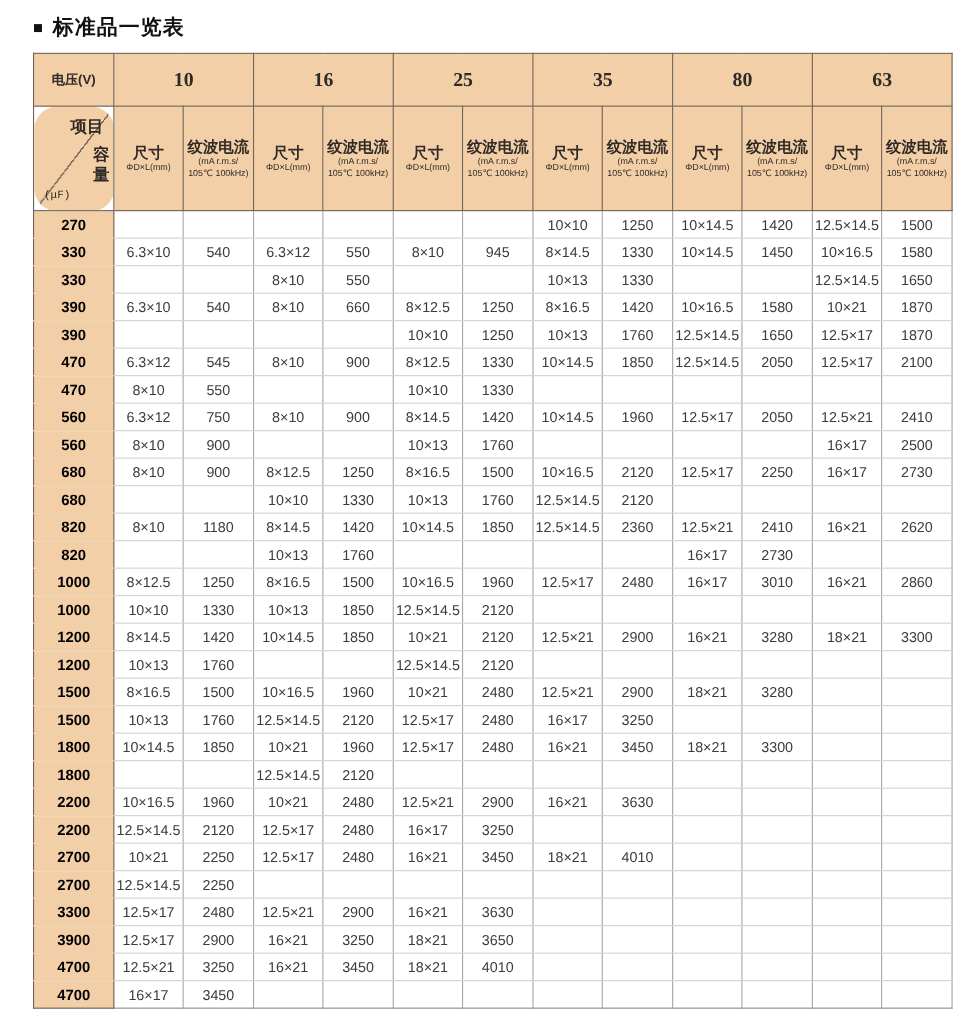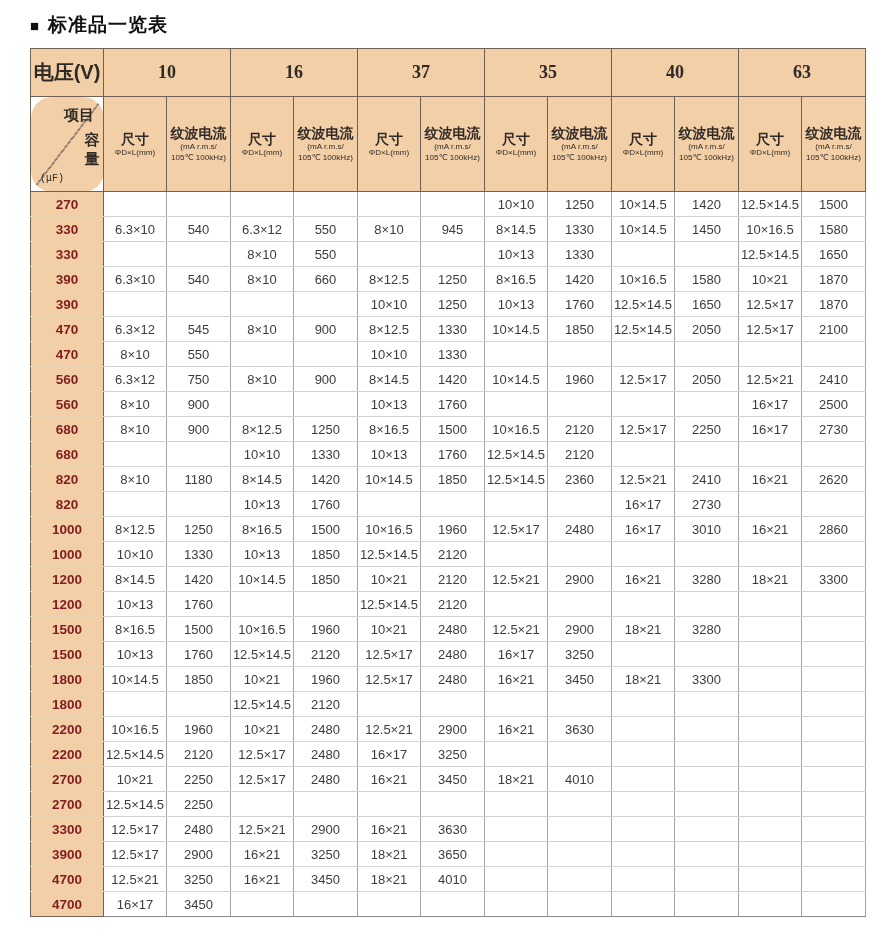--- a/index.html
+++ b/index.html
@@ -30,21 +30,21 @@
   }
   col.c-cap{width:73px;}
   col.c-size{width:63px;}
   col.c-rip{width:64px;}
   thead th{
     background:var(--peach);
     border:1px solid var(--border-dark);
     font-weight:bold;color:#2f2a25;
     padding:0;
   }
-  th.voltage-label{font-size:20px;height:47px;}
+  th.voltage-label{font-size:12px;height:47px;}
   th.voltage-value{font-size:18px;font-weight:600;font-family:Liberation Serif, serif;}
   th.sub-head{height:94px;vertical-align:middle;}
   .head-main{display:block;font-size:14px;line-height:1.15;}
   .head-sub{display:block;font-size:8.5px;font-weight:normal;line-height:1.25;transform:scale(.95);}
   th.corner{
     position:relative;
     background:
       linear-gradient(to bottom right,
         rgba(0,0,0,0) calc(50% - 0.6px),
         var(--border-dark) calc(50% - 0.6px),
@@ -55,21 +55,21 @@
   }
   .corner-top{position:absolute;top:9px;right:9px;font-size:15px;font-weight:bold;}
   .corner-bottom{position:absolute;bottom:22px;left:8px;font-size:15px;font-weight:bold;margin-left:42px;}
   .corner-unit{position:absolute;bottom:7px;left:9px;font-size:10px;font-weight:normal;font-family:Liberation Mono, monospace;}
   tbody th.cap{
     background:var(--peach);
     border-left:1px solid var(--border-dark);
     border-right:1px solid var(--border-dark);
     border-top:1px solid #e9d3b1;
     border-bottom:1px solid #e9d3b1;
-    font-size:13.5px;font-weight:bold;color:#7f1d1d;
+    font-size:13.5px;font-weight:bold;color:#000000;
     height:24px;padding:0;
   }
   tbody tr:first-child th.cap{border-top:1px solid var(--border-dark);}
   tbody tr:last-child th.cap{border-bottom:1px solid var(--border-dark);}
   tbody td{
     background:#ffffff;
     border-left:1px solid var(--grid-v);
     border-right:1px solid var(--grid-v);
     border-top:1px solid var(--grid-h);
     border-bottom:1px solid var(--grid-h);
@@ -105,23 +105,23 @@
         <col class="c-rip">
         <col class="c-size">
         <col class="c-rip">
       </colgroup>
     <thead>
       <tr>
         <th class="voltage-label">电压(V)</th>
 
       <th colspan="2" class="voltage-value">10</th>
           <th colspan="2" class="voltage-value">16</th>
-          <th colspan="2" class="voltage-value">37</th>
+          <th colspan="2" class="voltage-value">25</th>
           <th colspan="2" class="voltage-value">35</th>
-          <th colspan="2" class="voltage-value">40</th>
+          <th colspan="2" class="voltage-value">80</th>
           <th colspan="2" class="voltage-value">63</th>
         </tr>
       <tr id="subhead-row">
         <th class="corner sub-head">
           <span class="corner-top">项目</span>
           <span class="corner-bottom">容量</span>
           <span class="corner-unit">(μF)</span>
         </th>
 
       <th class="sub-head">

